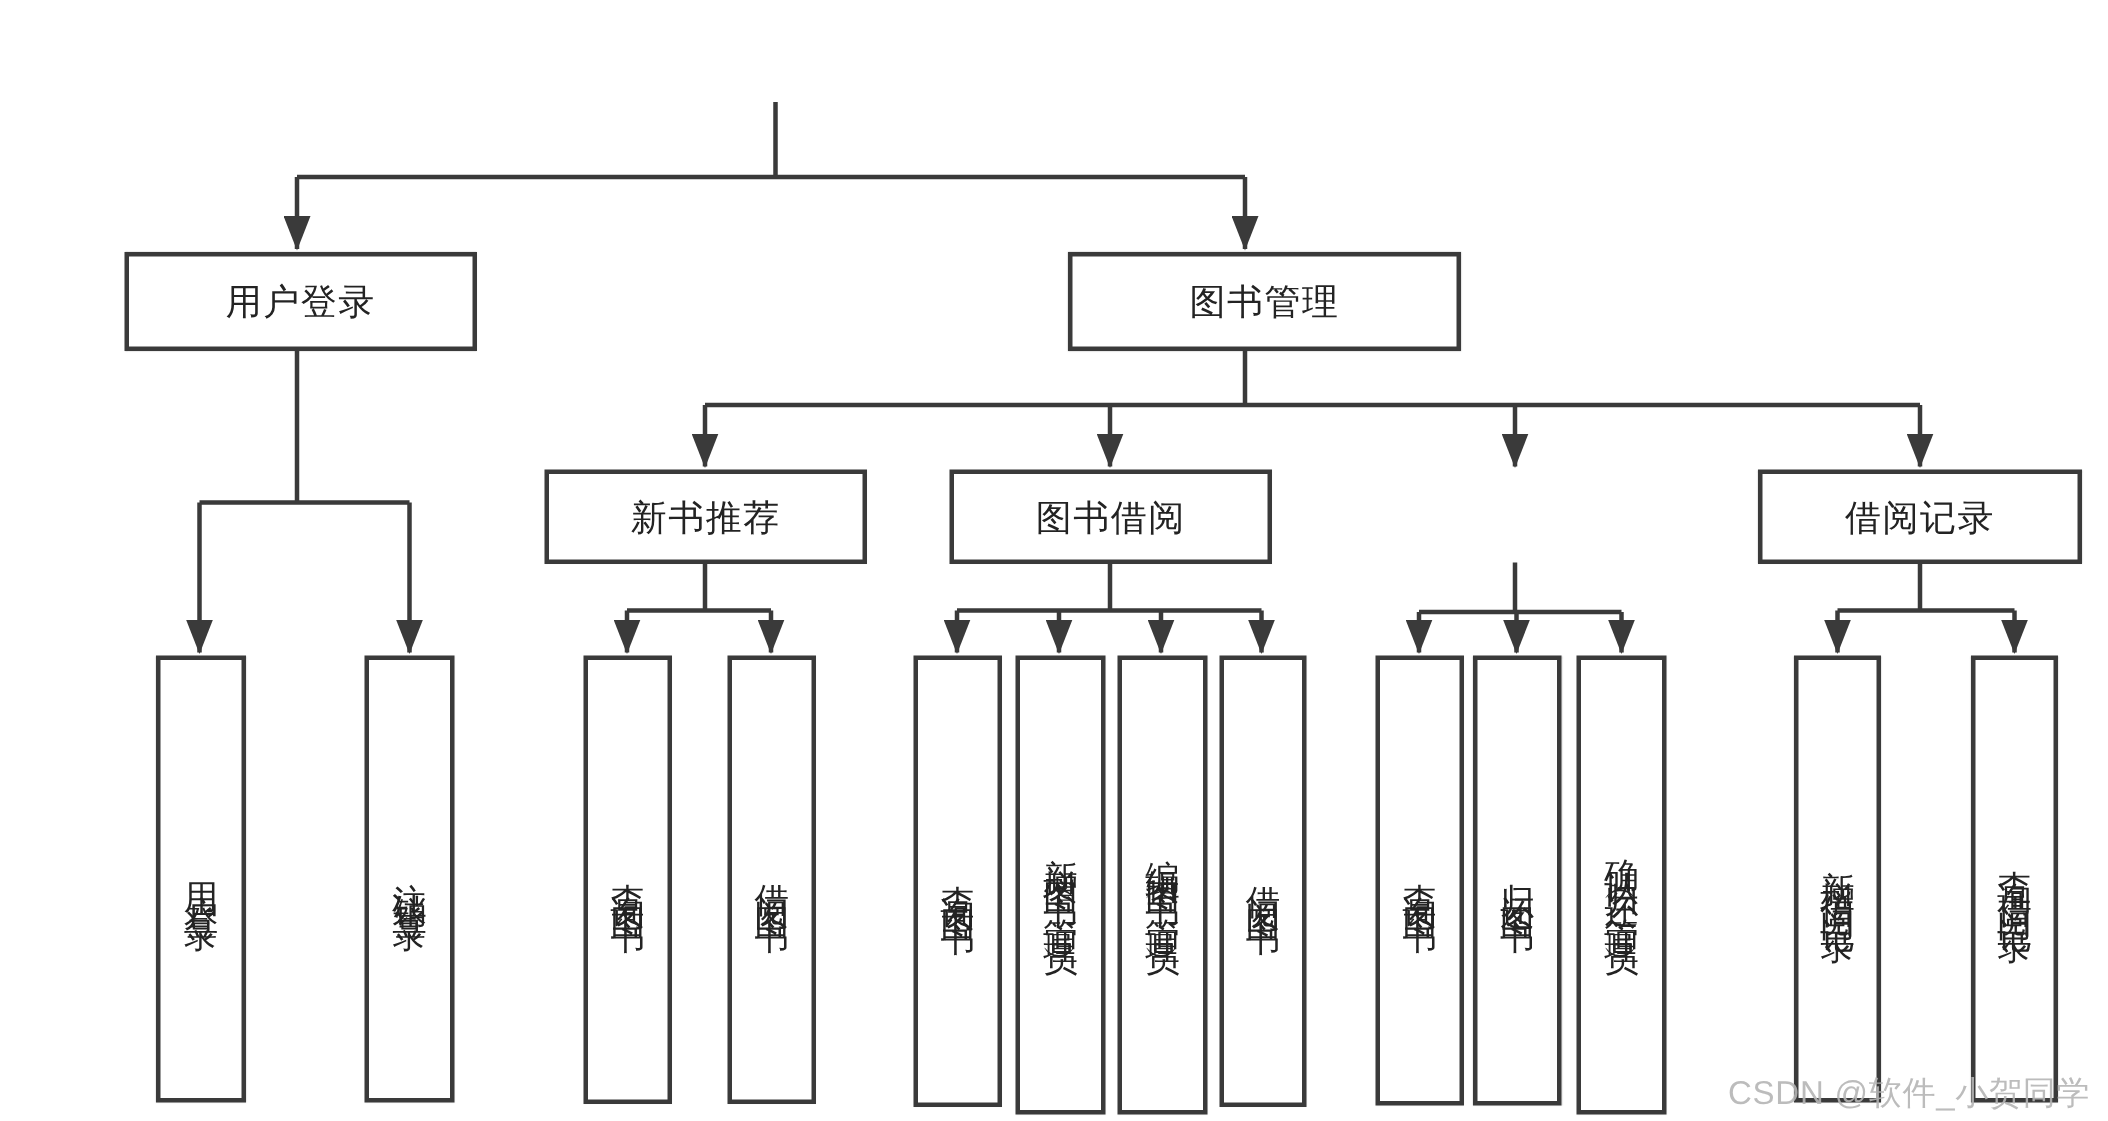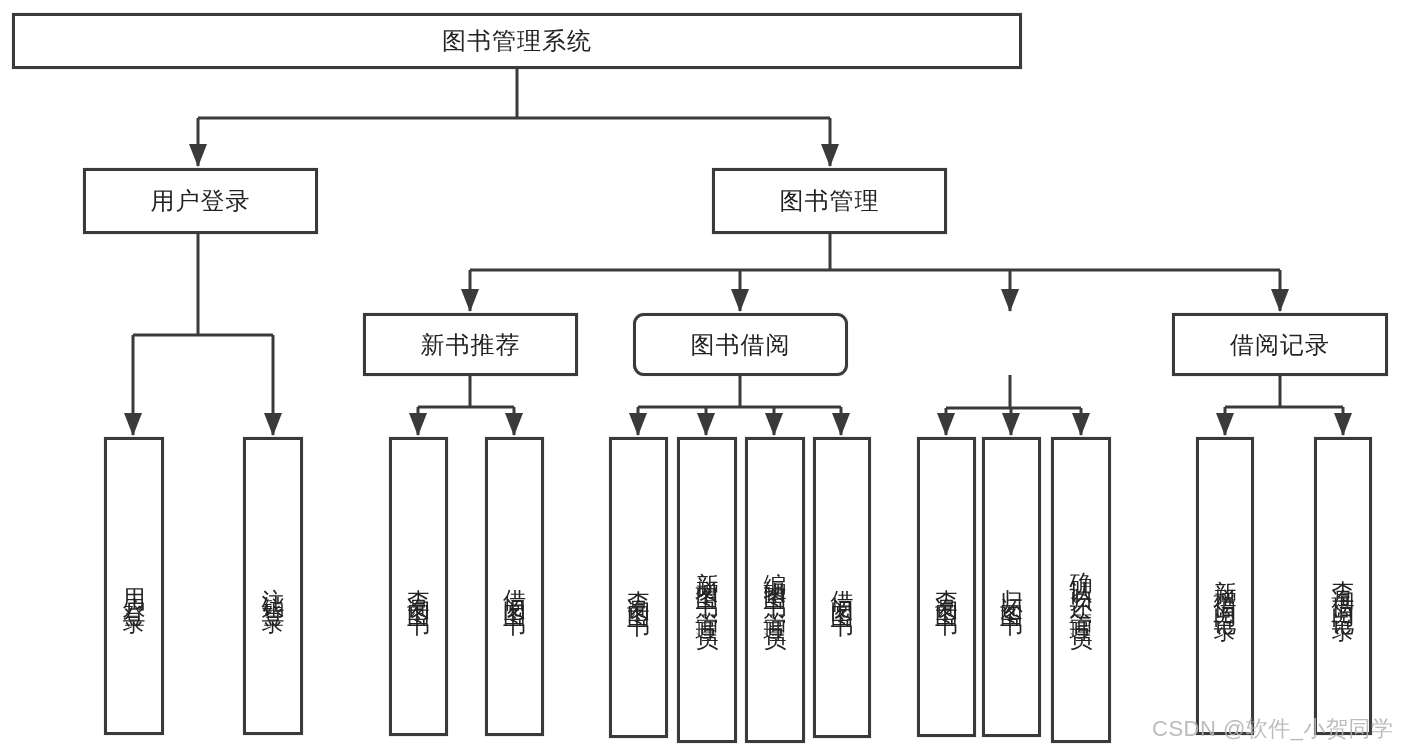--- a/index.html
+++ b/index.html
@@ -88,35 +88,32 @@
     <line x1="706" y1="407" x2="706" y2="435" stroke="#3a3a3a" stroke-width="3" marker-end="url(#arw)"></line>
     <line x1="774" y1="407" x2="774" y2="435" stroke="#3a3a3a" stroke-width="3" marker-end="url(#arw)"></line>
     <line x1="841" y1="407" x2="841" y2="435" stroke="#3a3a3a" stroke-width="3" marker-end="url(#arw)"></line>
     <line x1="946" y1="408" x2="946" y2="435" stroke="#3a3a3a" stroke-width="3" marker-end="url(#arw)"></line>
     <line x1="1011" y1="408" x2="1011" y2="435" stroke="#3a3a3a" stroke-width="3" marker-end="url(#arw)"></line>
     <line x1="1081" y1="408" x2="1081" y2="435" stroke="#3a3a3a" stroke-width="3" marker-end="url(#arw)"></line>
     <line x1="1225" y1="407" x2="1225" y2="435" stroke="#3a3a3a" stroke-width="3" marker-end="url(#arw)"></line>
     <line x1="1343" y1="407" x2="1343" y2="435" stroke="#3a3a3a" stroke-width="3" marker-end="url(#arw)"></line>
   </svg>
 
-  <div class="box" style="left:12px; top:13px; width:1010px; height:56px;">
-    <span class="hlabel">图书管理系统</span>
-  </div>
 
   <div class="box" style="left:83px; top:168px; width:235px; height:66px;">
     <span class="hlabel">用户登录</span>
   </div>
-  <div class="box" style="left:712px; top:168px; width:235px; height:66px;">
+  <div class="box" style="left:712px; top:168px; width:262px; height:66px;">
     <span class="hlabel">图书管理</span>
   </div>
 
   <div class="box" style="left:363px; top:313px; width:215px; height:63px;align-items:center;">
     <span class="hlabel">新书推荐</span>
   </div>
-  <div class="box" style="left:633px; top:313px; width:215px; height:63px;border-radius:11px;">
+  <div class="box" style="left:633px; top:313px; width:215px; height:63px;">
     <span class="hlabel">图书借阅</span>
   </div>
   <div class="box" style="left:1172px; top:313px; width:216px; height:63px;">
     <span class="hlabel">借阅记录</span>
   </div>
 
   <div class="box leaf" style="left:104px; top:437px; width:60px; height:298px;">
     <span class="vlabel">用户登录</span>
   </div>
   <div class="box leaf" style="left:243px; top:437px; width:60px; height:298px;">

